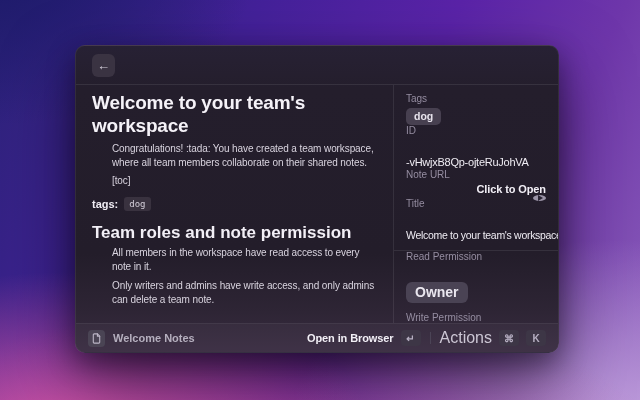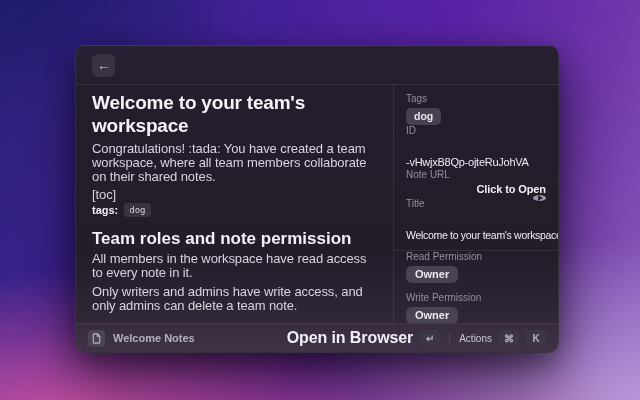--- a/index.html
+++ b/index.html
@@ -35,23 +35,23 @@
 
   .content-row { flex:1 1 auto; display:flex; min-height:0; }
   .main-col { width:317px; flex:0 0 317px; padding:0 14px 0 16px; overflow:hidden; }
   .vdiv { width:1px; flex:0 0 1px; background:rgba(255,255,255,.085); }
   .meta-col { flex:1 1 auto; padding:8px 12px 0 12px; overflow:hidden; }
 
   
   .md { color:#d9d4df; }
   .md h1 { margin-top:6px; font-size:19px; line-height:23px; font-weight:700; color:#f5f2f8; letter-spacing:-.2px; }
   .md h2 { margin-top:12px; font-size:17px; line-height:18px; font-weight:700; color:#f2eff6; }
-  .md p  { margin-top:5px; font-size:13px; line-height:14px; letter-spacing:-.1px; }
+  .md p  { margin-top:5px; font-size:10px; line-height:14px; letter-spacing:-.1px;margin-left:20px; }
   .md p.tight { margin-top:4px; }
-  .tags-row { display:flex; align-items:center; height:16px; }
+  .tags-row { margin-top:8px; display:flex; align-items:center; height:16px; }
   .tags-label { font-size:11px; font-weight:700; color:#f0edf4; }
   .code-badge {
     margin-left:6px; background:#39323f; border-radius:3px; padding:2px 5px;
     font-family:"DejaVu Sans Mono", monospace; font-size:9px; color:#d4cfda;
   }
 
   
   .meta-label { font-size:10px; line-height:12px; color:#958da1; }
   .meta-label:first-child { margin-top:0; }
   .meta-value { margin-top:18px; font-size:11px; line-height:14px; color:#efecf3; white-space:nowrap; letter-spacing:-.25px; }
@@ -64,41 +64,41 @@
   .play-circle {
     margin-left:7px; width:13px; height:13px; border-radius:50%; background:#9b94a7;
     display:flex; align-items:center; justify-content:center;
   }
   .play-circle .tri {
     width:0; height:0; margin-left:1px;
     border-left:5px solid #2a2433; border-top:3.5px solid transparent; border-bottom:3.5px solid transparent;
   }
   .meta-hr { height:1px; background:rgba(255,255,255,.085); margin:8px -12px 0; }
   .perm-badge {
-    display:inline-block; margin-top:3px; background:#4a4354; border-radius:6px;
-    padding:2px 9px 3px; font-size:11px; font-weight:600; color:#eae7ef;
+    display:inline-block; margin-top:19px; background:#4a4354; border-radius:6px;
+    padding:2px 9px 3px; font-size:14px; font-weight:600; color:#eae7ef;
   }
 
   
   .footer { height:28px; flex:0 0 28px; display:flex; align-items:center; padding:0 12px;
             background:rgba(255,255,255,.03); }
   .app-icon {
     width:17px; height:17px; border-radius:4px; background:#4a4454;
     display:flex; align-items:center; justify-content:center;
   }
   .footer-app-label { margin-left:8px; font-size:11px; font-weight:600; color:#b5afbe; }
   .footer-right { margin-left:auto; display:flex; align-items:center; }
-  .primary-action { font-size:16px; font-weight:700; color:#f2eff6; letter-spacing:-.1px; }
+  .primary-action { font-size:11px; font-weight:700; color:#f2eff6; letter-spacing:-.1px; }
   .key-badge {
     margin-left:7px; min-width:20px; height:16px; padding:0 5px; border-radius:4px;
     background:#3d3646; color:#b6afc2; font-size:10px; font-weight:600;
     display:flex; align-items:center; justify-content:center;
   }
   .foot-sep { width:1px; height:12px; background:#4b4456; margin:0 9px; }
-  .actions-label { font-size:10px; font-weight:500; color:#ccc6d4; }
+  .actions-label { font-size:16px; font-weight:500; color:#ccc6d4; }
 </style>
 </head>
 <body>
 
 <div class="desktop">
   <div class="window">
 
     <div class="win-header">
       <div class="back-btn">
         <span>←</span>

